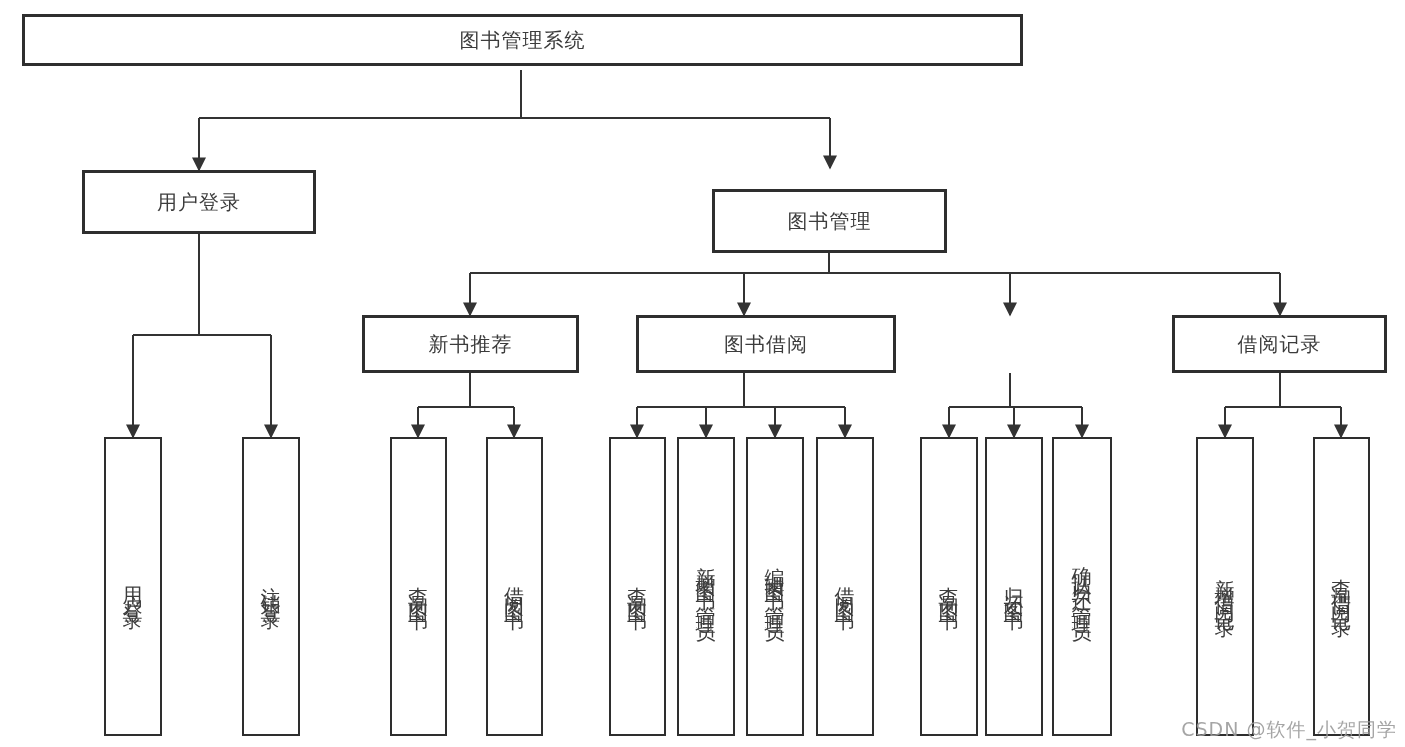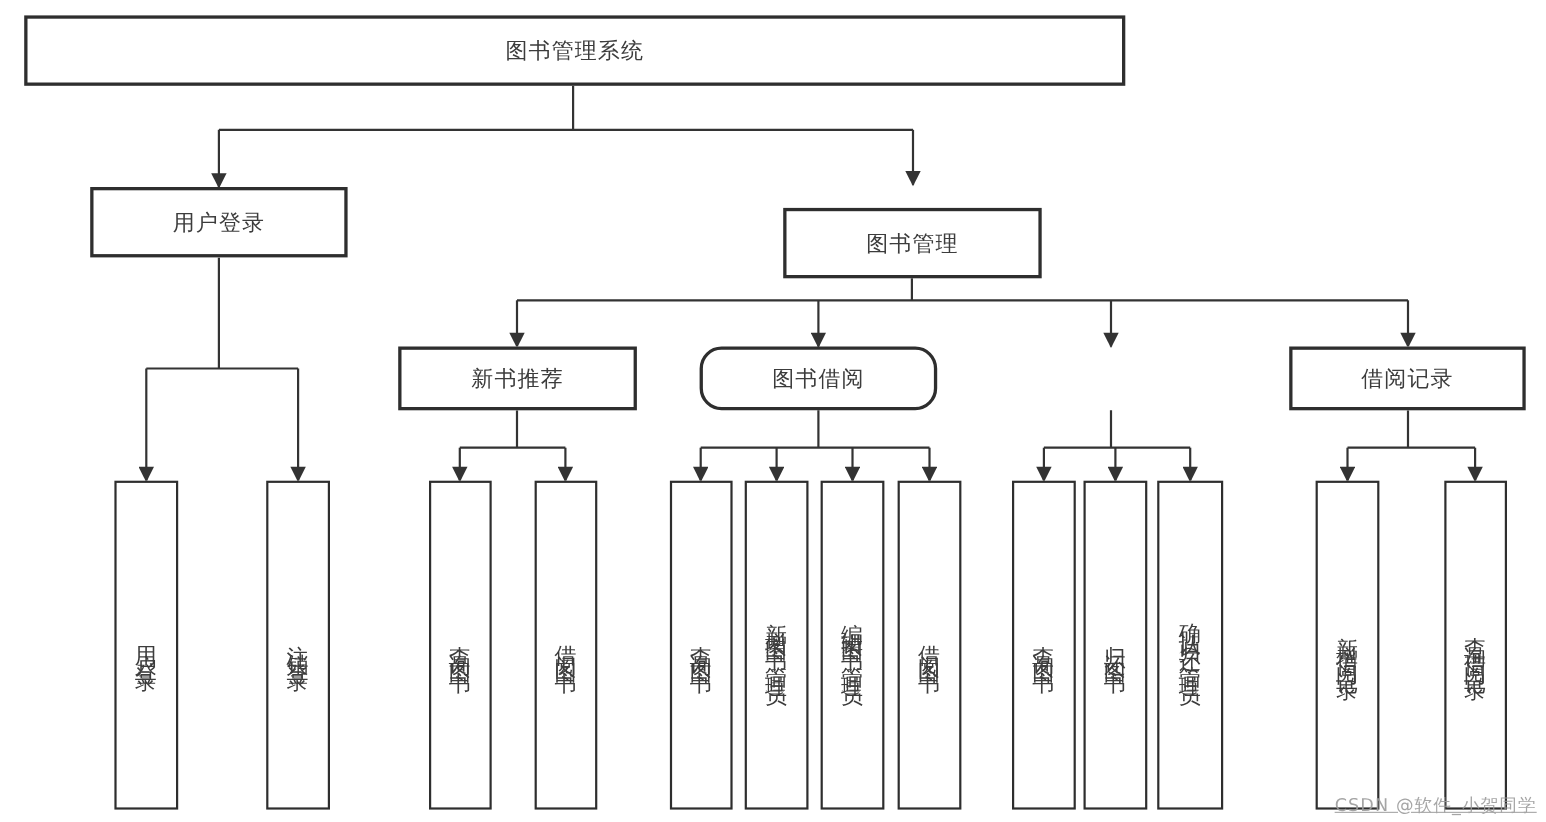--- a/index.html
+++ b/index.html
@@ -52,26 +52,25 @@
     writing-mode: vertical-rl;
     text-orientation: mixed;
     letter-spacing: 8px;
     line-height: 1;
   }
   .watermark {
     position: absolute;
     right: 8px;
     bottom: 4px;
     z-index: 10;
-    font-size: 16px;
+    font-size: 19px;
     letter-spacing: 1px;
     color: var(--watermark);
     opacity: 0.9;
     white-space: nowrap;
-    text-decoration: underline;
   }
 </style>
 </head>
 <body>
 
 <div class="canvas">
 
   <svg class="edges" viewBox="0 0 1405 747" xmlns="http://www.w3.org/2000/svg">
     <defs>
       <marker id="arw" viewBox="0 0 10 10" markerUnits="userSpaceOnUse" markerWidth="20" markerHeight="14" refX="9" refY="5" orient="auto">
@@ -108,27 +107,27 @@
     <line x1="845" y1="407" x2="845" y2="437" marker-end="url(#arw)"></line>
 
     <line x1="949" y1="407" x2="949" y2="437" marker-end="url(#arw)"></line>
     <line x1="1014" y1="407" x2="1014" y2="437" marker-end="url(#arw)"></line>
     <line x1="1082" y1="407" x2="1082" y2="437" marker-end="url(#arw)"></line>
 
     <line x1="1225" y1="407" x2="1225" y2="437" marker-end="url(#arw)"></line>
     <line x1="1341" y1="407" x2="1341" y2="437" marker-end="url(#arw)"></line>
   </svg>
 
-  <div class="box h" style="left:22px; top:14px; width:1001px; height:64px;">图书管理系统</div>
+  <div class="box h" style="left:22px; top:14px; width:1001px; height:52px;">图书管理系统</div>
 
   <div class="box h" style="left:82px; top:170px; width:234px; height:64px;">用户登录</div>
   <div class="box h" style="left:712px; top:168px; width:235px; height:64px;margin-top:21px;">图书管理</div>
 
   <div class="box h" style="left:362px; top:315px; width:217px; height:58px;">新书推荐</div>
-  <div class="box h" style="left:636px; top:315px; width:216px; height:58px;border-radius:20px;">图书借阅</div>
+  <div class="box h" style="left:636px; top:315px; width:260px; height:58px;">图书借阅</div>
   <div class="box h" style="left:1172px; top:315px; width:215px; height:58px;">借阅记录</div>
 
   <div class="box v" style="left:104px; top:437px; width:58px; height:299px;">用户登录</div>
   <div class="box v" style="left:242px; top:437px; width:58px; height:299px;">注销登录</div>
 
   <div class="box v" style="left:390px; top:437px; width:57px; height:299px;">查询图书</div>
   <div class="box v" style="left:486px; top:437px; width:57px; height:299px;">借阅图书</div>
 
   <div class="box v" style="left:609px; top:437px; width:57px; height:299px;">查询图书</div>
   <div class="box v" style="left:677px; top:437px; width:58px; height:299px;">新增图书（管理员）</div>

